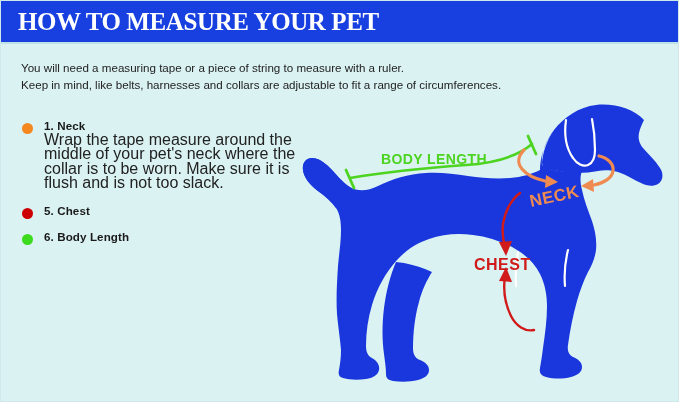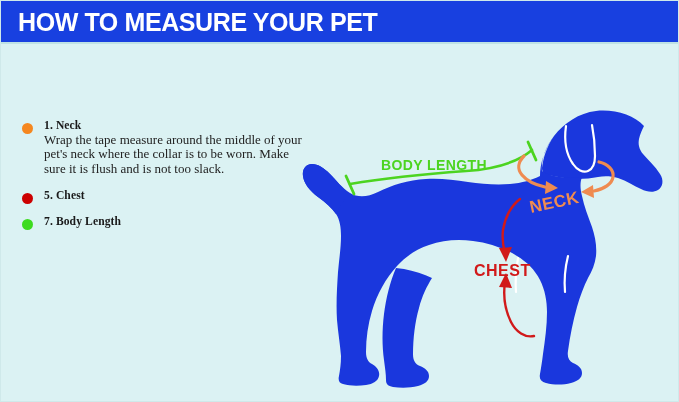--- a/index.html
+++ b/index.html
@@ -28,21 +28,21 @@
     left: 0;
     top: 0;
     width: 679px;
     height: 41px;
     background: #1840e0;
   }
   #header-title {
     position: absolute;
     left: 17px;
     top: 7px;
-    font-family: Liberation Sans, sans-serif;
+    font-family: Liberation Serif, serif;
     font-weight: bold;
     font-size: 25px;
     letter-spacing: -0.4px;
     color: #ffffff;
     white-space: nowrap;
     line-height: 28px;
   }
   #header-underline {
     position: absolute;
     left: 0;
@@ -64,21 +64,20 @@
     line-height: 17px;
     color: #222222;
     white-space: nowrap;
   }
   
   #steps {
     position: absolute;
     left: 18px;
     top: 118px;
     width: 285px;
-    font-family: Liberation Serif, serif;
   }
   .step {
     position: relative;
     margin-bottom: 13px;
     padding-left: 25px;
   }
   .step-bullet {
     position: absolute;
     left: 3px;
     top: 4px;
@@ -88,29 +87,29 @@
   }
   .step-title {
     margin: 0 0 1px 0;
     font-size: 11.6px;
     font-weight: bold;
     color: #1a1a1a;
     letter-spacing: 0.1px;
   }
   .step-body {
     margin: 0;
-    font-size: 13px;
+    font-size: 16px;
     line-height: 14.4px;
     color: #222222;
   }
   
   #illustration {
     position: absolute;
     left: 295px;
-    top: 105px;
+    top: 99px;
     width: 384px;
     height: 297px;
   }
   #illustration svg {
     display: block;
   }
   .lbl {
     font-family: "Liberation Sans", sans-serif;
     font-weight: bold;
   }
@@ -118,38 +117,40 @@
 </head>
 <body>
 
 <div id="page" style="background: rgb(219, 242, 243);">
 
   <div id="header-bar" style="background: rgb(24, 64, 224);"></div>
   <div id="header-title" class="lbl" style="color: rgb(255, 255, 255);">HOW TO MEASURE YOUR PET</div>
   <div id="header-underline"></div>
 
   <div id="intro">
+    <p>You will need a measuring tape or a piece of string to measure with a ruler.</p>
+    <p>Keep in mind, like belts, harnesses and collars are adjustable to fit a range of circumferences.</p>
   </div>
 
   <div id="steps">
 
     <div class="step">
       <span class="step-bullet" style="background: rgb(245, 135, 31);"></span>
       <p class="step-title">1. Neck</p>
       <p class="step-body">Wrap the tape measure around the middle of your pet's neck where the collar is to be worn. Make sure it is flush and is not too slack.</p>
     </div>
 
     <div class="step">
       <span class="step-bullet" style="background: rgb(204, 0, 0);"></span>
       <p class="step-title">5. Chest</p>
     </div>
 
     <div class="step">
       <span class="step-bullet" style="background: rgb(61, 219, 30);"></span>
-      <p class="step-title">7. Body Length</p>
+      <p class="step-title">6. Body Length</p>
     </div>
 
   </div>
 
   <div id="illustration">
     <svg width="384" height="297" viewBox="0 0 384 297" xmlns="http://www.w3.org/2000/svg">
 
       <g>
         <path id="dog-body" d="
           M 348 20

